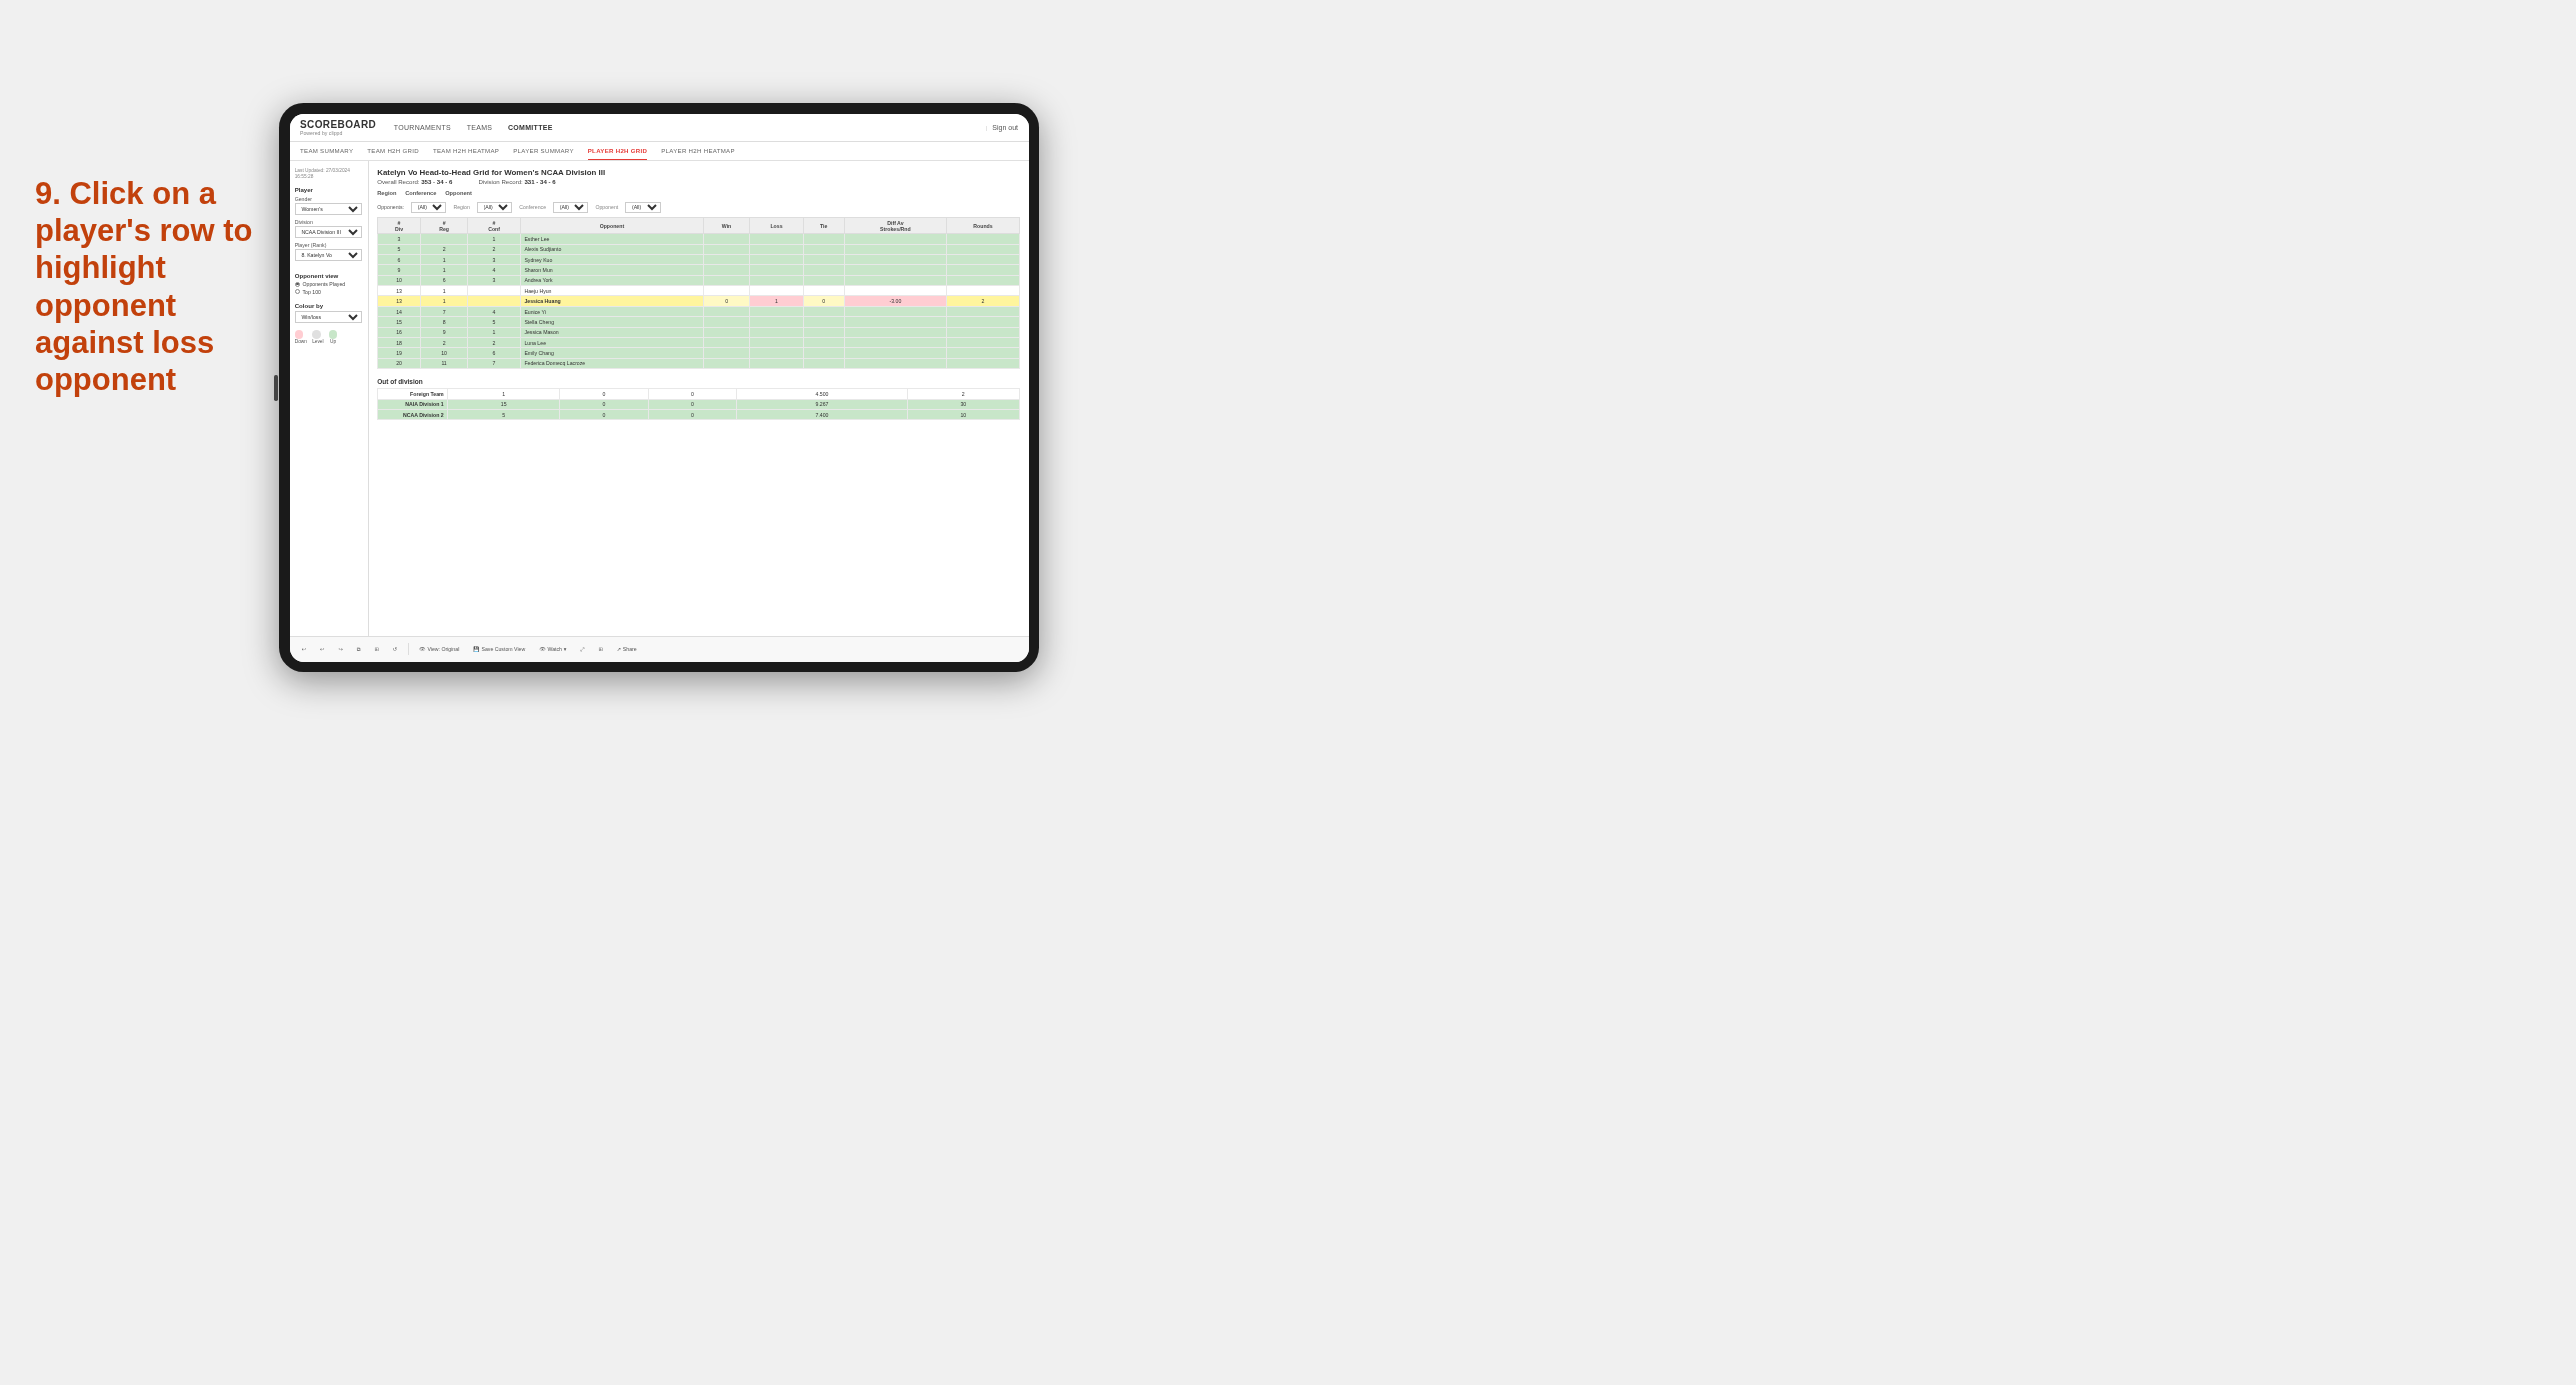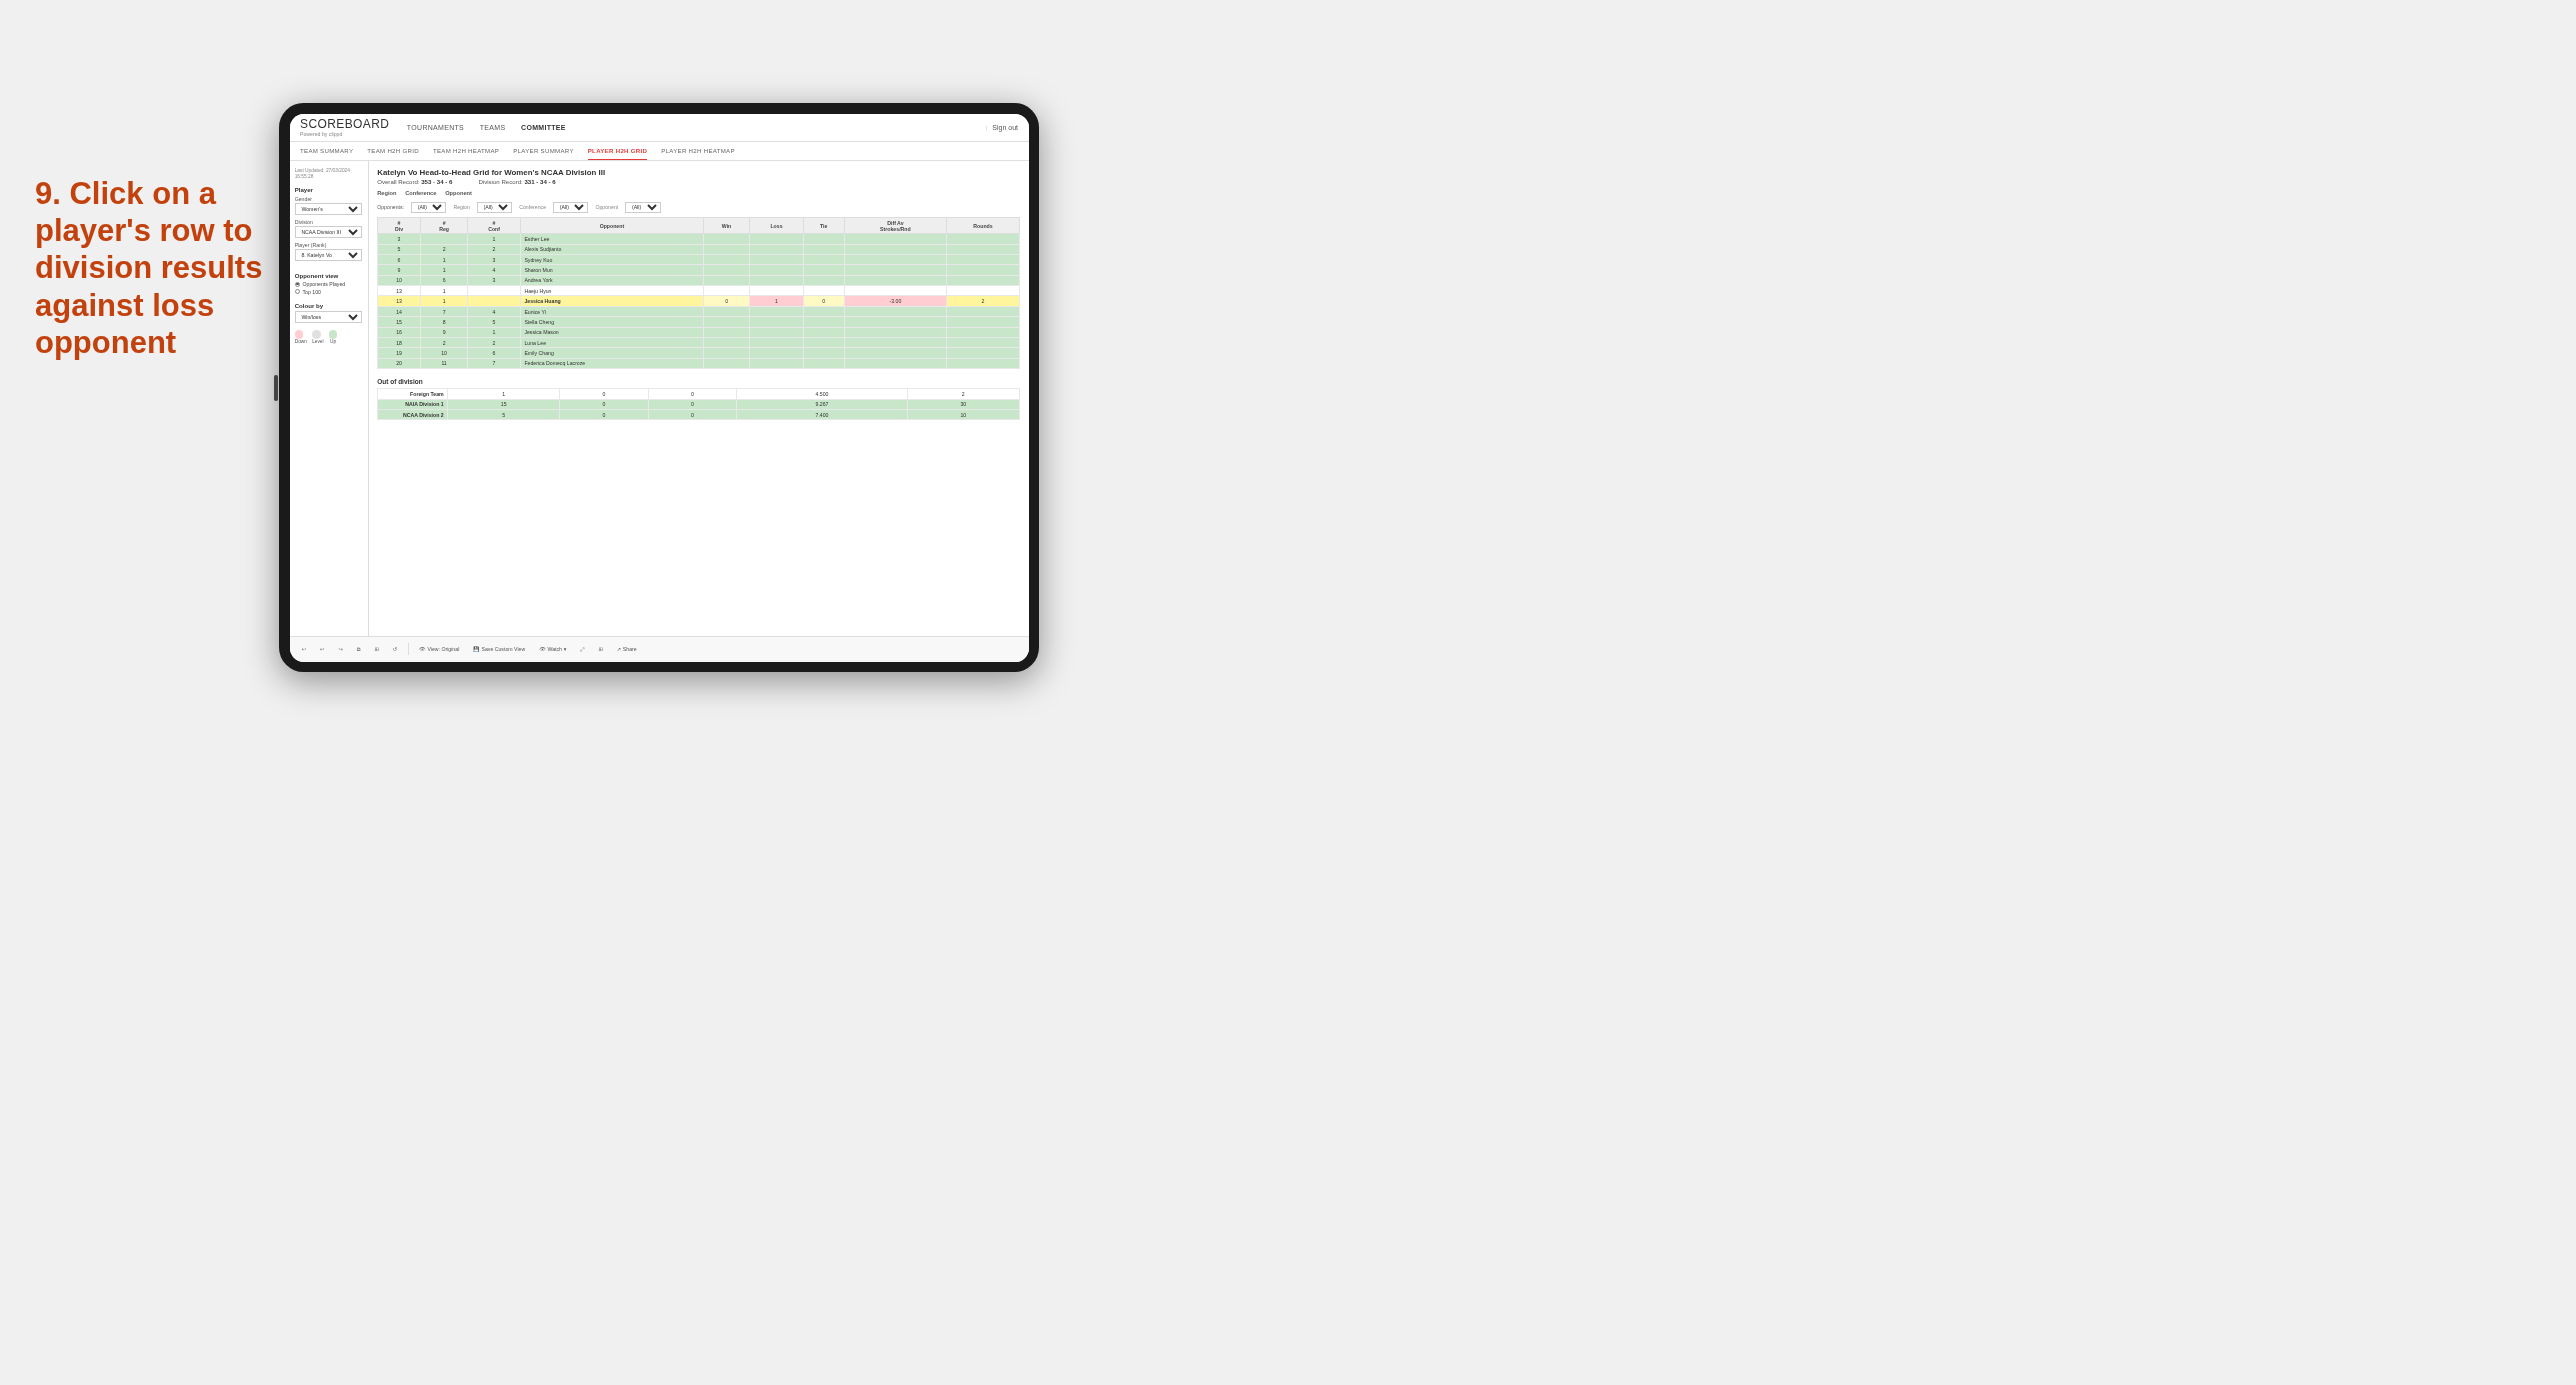--- a/index.html
+++ b/index.html
@@ -44,22 +44,22 @@
       height: 28px;
     }
 
     .logo-area {
       display: flex;
       flex-direction: column;
       margin-right: 17.5px;
     }
 
     .logo-text {
-      font-size: 12px;
-      font-weight: 400;
+      font-size: 10px;
+      font-weight: 700;
       color: #333;
       letter-spacing: 0.4px;
     }
 
     .powered-by {
       font-size: 5.2px;
       color: #888;
     }
 
     .nav-links {
@@ -416,21 +416,21 @@
       background: #eeeeee;
     }
   </style>
 </head>
 <body>
 
 <div class="annotation-area">
   <div class="annotation-text">
     <span>9.</span> <span>Click on a</span><br>
     <span>player's row to</span><br>
-    <span>division results</span><br>
+    <span>highlight opponent</span><br>
     <span>against loss</span><br>
     <span>opponent</span>
   </div>
 </div>
 
 <svg class="red-arrow" viewBox="0 0 380 80">
   <defs>
     <marker id="arrowhead" markerWidth="8" markerHeight="6" refX="8" refY="3" orient="auto">
       <polygon points="0 0, 8 3, 0 6" fill="#e91e8c"></polygon>
     </marker>

